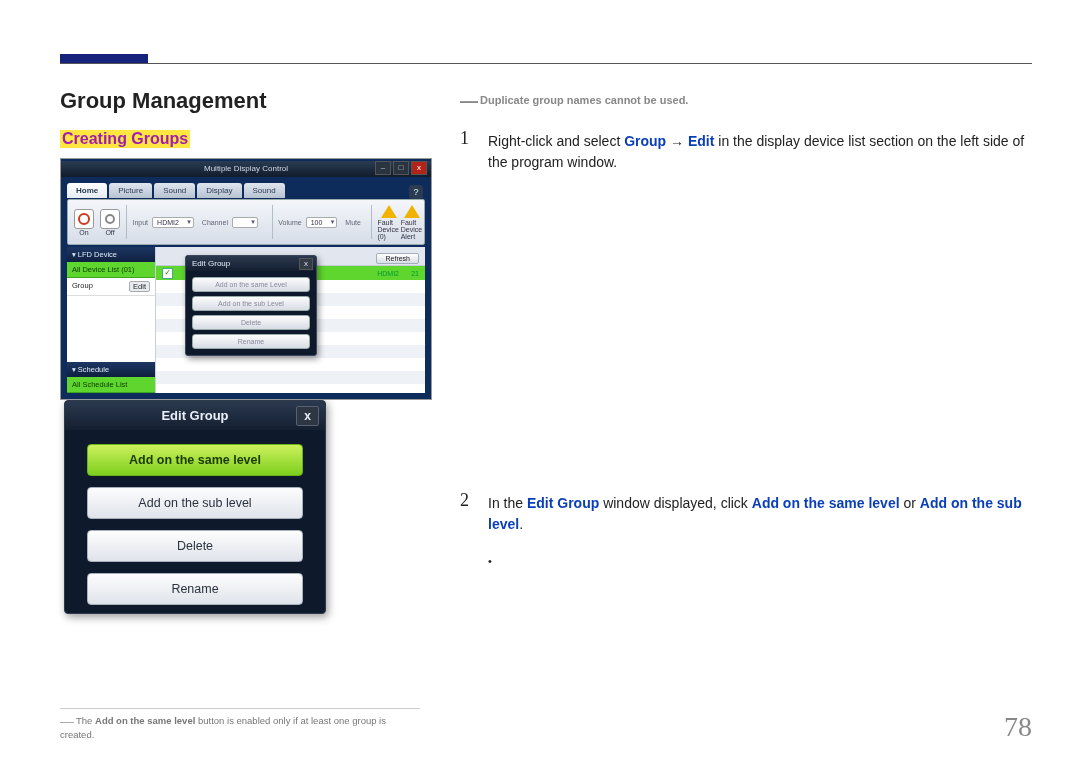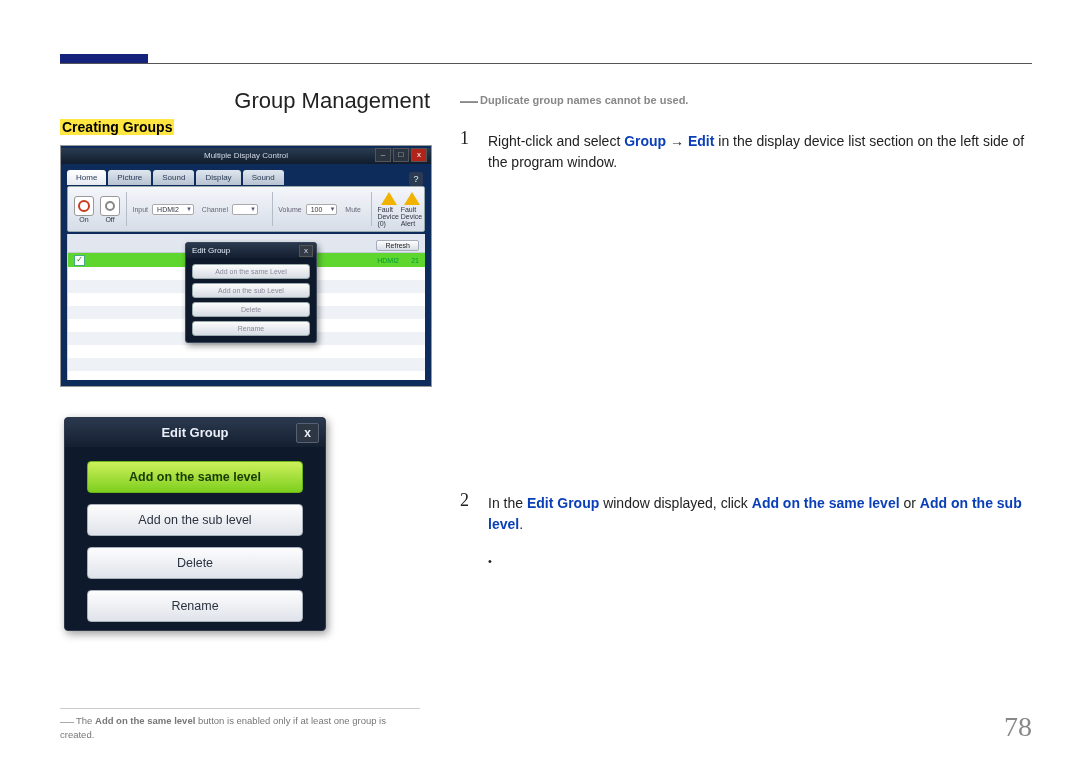--- a/index.html
+++ b/index.html
@@ -32,31 +32,30 @@
     left: 60px;
     top: 88px;
     width: 970px;
     display: flex;
     gap: 30px;
   }
   .col-left { width: 370px; }
   .col-right { flex: 1; font-size: 11px; line-height: 1.5; }
   h1 {
     font-size: 22px;
-    font-weight: normal;
-    margin: 0 0 4px 0;
+    font-weight: bold;
+    margin: 0 0 16px 0;
     color: #222;
-    text-align: right;
   }
   .hl {
     display: inline-block;
     background: #ffe640;
     font-weight: bold;
-    font-size: 14px;
-    color: #000000;
+    font-size: 16px;
+    color: #a21caf;
     padding: 0 2px;
     margin-bottom: 10px;
   }
   .intro { margin: 4px 0 10px 0; font-size: 11px; }
   .note-dash { color: #888; font-size: 11px; margin: 0 0 14px 0; font-weight: bold; }
   .note-dash .dash { color:#888; font-size:18px; vertical-align:-3px; margin-right:2px;}
   .step { display: flex; gap: 14px; margin-bottom: 18px; }
   .step .num { font-size: 18px; line-height: 1; width: 14px; font-family: "Times New Roman", serif; }
   .step .body { flex: 1; font-size: 14px; padding-top:2px; }
   .kw { color: #0a3fb8; font-weight: bold; }
@@ -66,29 +65,28 @@
   .bottom-note .dash{color:#aaa; font-size:14px; vertical-align:-2px; margin-right:2px;}
   .bottom-note .kw{color:#777;}
   .page-num { position:absolute; right:48px; bottom:20px; font-size:28px; color:#888; font-family: "Times New Roman", serif;}
 
   
   .shot1 {
     width: 370px; height: 240px;
     background: #0d2c5c;
     border: 1px solid #999;
     position: relative;
-    margin-bottom: 30px;
   }
   .shot1 .titlebar{position:absolute;left:0;right:0;top:2px;height:16px;background:linear-gradient(#2a3c52,#111c2c);color:#cfd8e6;font-size:8px;text-align:center;line-height:16px;}
   .shot1 .winbtns{position:absolute;right:4px;top:2px;display:flex;gap:2px;}
   .shot1 .winbtns span{width:14px;height:12px;background:#2a3340;border:1px solid #555; font-size:8px; color:#ccc; text-align:center; line-height:11px;}
   .shot1 .winbtns span:last-child{background:#b2231a;color:#fff;}
   .shot1 .tabs{position:absolute;left:6px;top:24px;display:flex;gap:2px;font-size:8px;}
   .shot1 .tabs span{background:linear-gradient(#dfe6ee,#b8c3d2);padding:3px 9px;border-radius:3px 3px 0 0;color:#2a3b55;}
-  .shot1 .tabs span.active{background:linear-gradient(#fff,#e6ebf2);font-weight:normal;text-align:center;}
+  .shot1 .tabs span.active{background:linear-gradient(#fff,#e6ebf2);font-weight:bold;text-align:center;}
   .shot1 .qmark{position:absolute;right:8px;top:26px;width:14px;height:14px;background:#2c3a52;border-radius:3px;color:#cfe;font-size:9px;text-align:center;line-height:14px;}
   .shot1 .ribbon{position:absolute;left:6px;right:6px;top:40px;height:44px;background:linear-gradient(#f4f6fa,#d6dde8);border:1px solid #9aa;border-radius:2px;display:flex;align-items:center;font-size:7px;color:#334;}
   .shot1 .ribbon .pwr{display:flex;flex-direction:column;align-items:center;margin-left:6px;width:24px;}
   .shot1 .ribbon .pwr .ico{width:18px;height:18px;background:#fff;border:1px solid #999;border-radius:3px;position:relative;}
   .shot1 .ribbon .pwr.on .ico::after{content:"";position:absolute;inset:3px;border:2px solid #cc3b1e;border-radius:50%;}
   .shot1 .ribbon .pwr.off .ico::after{content:"";position:absolute;inset:4px;border:2px solid #888;border-radius:50%;}
   .shot1 .ribbon .sep{width:1px;height:34px;background:#b4bcc8;margin:0 6px;}
   .shot1 .ribbon .lbl{color:#667;margin-right:4px;}
   .shot1 .ribbon .combo{background:#fff;border:1px solid #aaa;border-radius:2px;padding:1px 14px 1px 4px;position:relative;margin-right:8px;}
   .shot1 .ribbon .combo::after{content:"▾";position:absolute;right:2px;top:0;font-size:7px;color:#557;}
@@ -175,20 +173,31 @@
         <div class="warn">
             <div class="tri"></div>
             <span>Fault Device (0)</span>
           </div>
         <div class="warn">
             <div class="tri"></div>
             <span>Fault Device Alert</span>
           </div>
       </div>
       <div class="body">
+        <div class="side">
+          <div class="hdr">▾  LFD Device</div>
+          <div class="row-g">All Device List (01)</div>
+          <div class="row-w">
+            <span>Group</span>
+            <span class="edit">Edit</span>
+          </div>
+          <div class="flex-fill"></div>
+          <div class="hdr">▾  Schedule</div>
+          <div class="row-g">All Schedule List</div>
+        </div>
         <div class="main">
           <div class="tools"><span>Refresh</span></div>
           <div class="mrow">
             <span class="cb">✓</span>
             <span style="flex:1"></span>
             <span>HDMI2</span>
             <span style="width:20px;text-align:right">21</span>
           </div>
           <div class="stripes"></div>
         </div>

